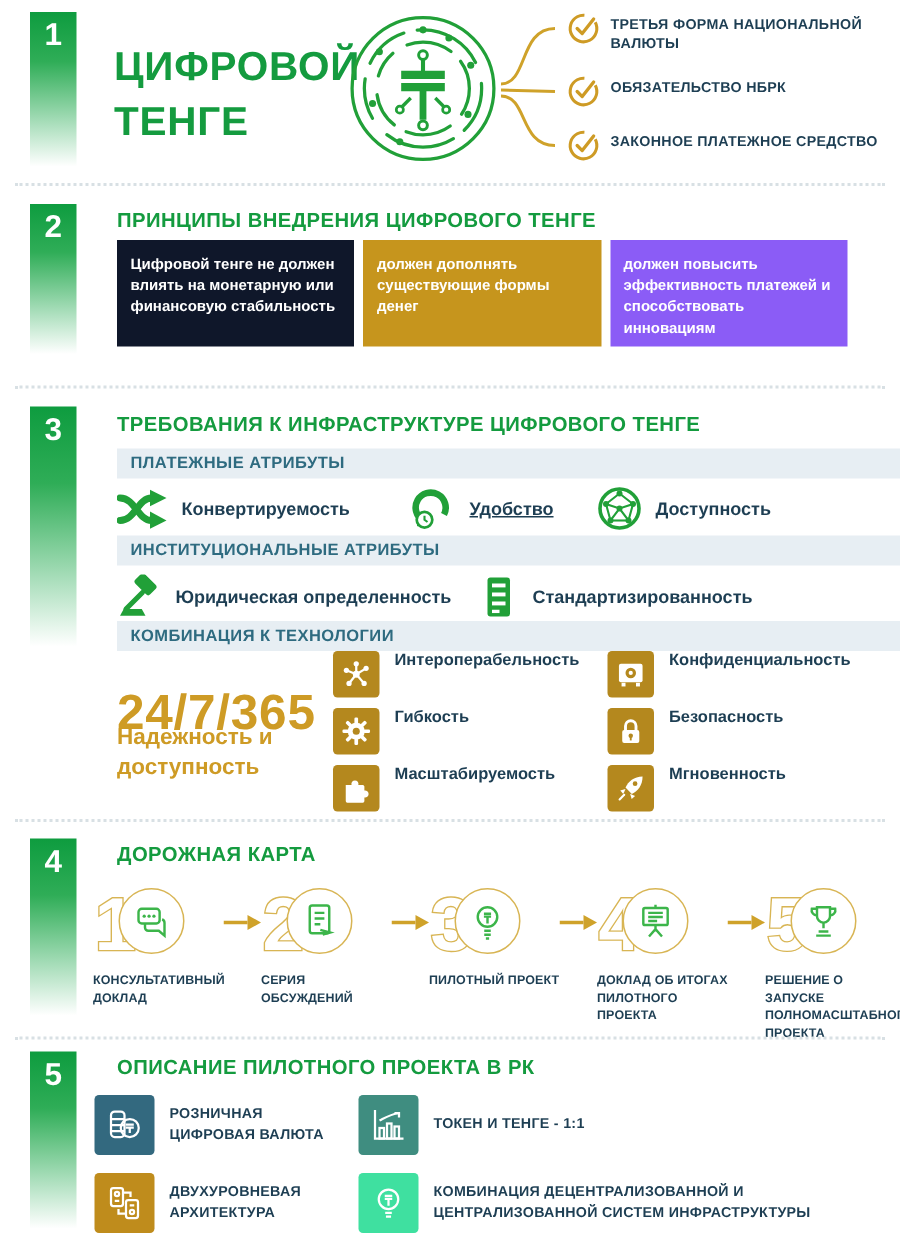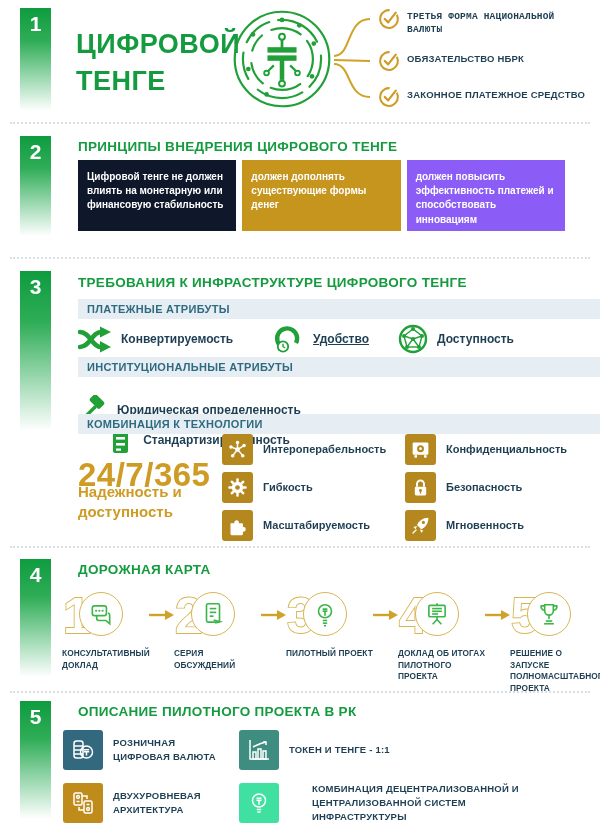--- a/index.html
+++ b/index.html
@@ -25,21 +25,21 @@
   
   .s2-boxes{position:absolute;left:78px;top:160px;width:487px;display:flex;gap:6px;}
   .pbox{flex:1;height:71px;box-sizing:border-box;padding:10px 9px;color:#fff;
         font-size:10px;font-weight:bold;line-height:1.42;}
   
   .row{position:absolute;left:78px;display:flex;align-items:center;}
   .attr-item{display:flex;align-items:center;gap:9px;}
   .avail-num{position:absolute;left:78px;top:456px;font-size:33px;font-weight:bold;color:#CE9B25;letter-spacing:.5px;}
   .avail-lbl{position:absolute;left:78px;top:482px;width:145px;font-size:15px;font-weight:bold;color:#CE9B25;line-height:1.35;}
   .tech-grid{position:absolute;left:222px;top:434px;display:grid;grid-template-columns:183px 170px;row-gap:8px;}
-  .tech-item{display:flex;align-items:center;gap:10px;height:30px;}
+  .tech-item{display:flex;align-items:flex-start;gap:10px;height:30px;}
   .gold-sq{flex:0 0 31px;width:31px;height:31px;background:#B4881E;border-radius:3px;
            display:flex;align-items:center;justify-content:center;}
   .tech-item .lbl{font-size:11px;font-weight:bold;}
   
   .steps{position:absolute;left:62px;top:589px;width:534px;display:flex;}
   .step{width:87px;}
   .step-visual{position:relative;height:54px;}
   .step-num{position:absolute;left:0;top:0;}
   .step-circle{position:absolute;left:17px;top:3px;width:44px;height:44px;border:1.8px solid #D8B554;
                border-radius:50%;background:#fff;display:flex;align-items:center;justify-content:center;box-sizing:border-box;}
@@ -92,21 +92,21 @@
   </svg>
 
   <svg class="s1-brace" viewBox="0 0 42 96">
     <g fill="none" stroke="#CFA22A" stroke-width="2">
       <path d="M0 46 C18 46 12 9 36 9"></path>
       <path d="M0 50 L36 51"></path>
       <path d="M0 54 C18 54 12 87 36 87"></path>
     </g>
   </svg>
 
-  <div class="s1-item" style="top:8px;font-family:Liberation Mono, monospace;">
+  <div class="s1-item" style="top:8px;">
     <svg class="chk" viewBox="0 0 26 26">
       <circle cx="13" cy="13" r="10.5" fill="none" stroke="#CE9B25" stroke-width="2.4" stroke-dasharray="55 11" transform="rotate(-28 13 13)"></circle>
       <path d="M8 13 L12 17 L21 5.5" stroke="#CE9B25" stroke-width="2.6" fill="none" stroke-linecap="round" stroke-linejoin="round"></path>
     </svg>
     <span class="lbl">ТРЕТЬЯ ФОРМА НАЦИОНАЛЬНОЙ ВАЛЮТЫ</span>
   </div>
   <div class="s1-item" style="top:50px;">
     <svg class="chk" viewBox="0 0 26 26">
       <circle cx="13" cy="13" r="10.5" fill="none" stroke="#CE9B25" stroke-width="2.4" stroke-dasharray="55 11" transform="rotate(-28 13 13)"></circle>
       <path d="M8 13 L12 17 L21 5.5" stroke="#CE9B25" stroke-width="2.6" fill="none" stroke-linecap="round" stroke-linejoin="round"></path>
@@ -175,21 +175,21 @@
           <circle cx="9" cy="23" r="2"></circle>
             <circle cx="21" cy="23" r="2"></circle>
             <circle cx="15" cy="15" r="2"></circle>
         </g>
       </svg>
       <span class="navy-label">Доступность</span>
     </div>
   </div>
 
   <div class="subbar" style="top:357px;">ИНСТИТУЦИОНАЛЬНЫЕ АТРИБУТЫ</div>
-  <div class="row" style="top:395px;height:34px;flex-direction:column;">
+  <div class="row" style="top:381px;height:34px;">
     <div class="attr-item" style="width:240px;">
       <svg width="30" height="30" viewBox="0 0 30 30">
         <line x1="6" y1="23" x2="17" y2="12" stroke="#21A038" stroke-width="3.4" stroke-linecap="round"></line>
         <rect x="12" y="2" width="14" height="9" rx="2" fill="#21A038" transform="rotate(45 19 6.5)"></rect>
         <path d="M2 27.5 h17 l-2.5 -4.5 h-12 z" fill="#21A038"></path>
       </svg>
       <span class="navy-label">Юридическая определенность</span>
     </div>
     <div class="attr-item">
       <svg width="28" height="30" viewBox="0 0 28 30">
@@ -485,17 +485,17 @@
       <span class="s5-sq" style="background-color: rgb(63, 224, 160);">
         <svg width="26" height="26" viewBox="0 0 26 26">
           <g fill="none" stroke="#fff" stroke-width="1.5">
             <circle cx="13" cy="10.5" r="6.5"></circle>
             <line x1="10.8" y1="19.5" x2="15.2" y2="19.5"></line>
               <line x1="11.3" y1="22" x2="14.7" y2="22"></line>
             <path d="M10.5 8.3 h5 M10.5 10.3 h5 M13 10.3 v4.5"></path>
           </g>
         </svg>
       </span>
-      <span class="lbl" style="width:255px;margin-left:23px;">КОМБИНАЦИЯ ДЕЦЕНТРАЛИЗОВАННОЙ И ЦЕНТРАЛИЗОВАННОЙ СИСТЕМ ИНФРАСТРУКТУРЫ</span>
+      <span class="lbl" style="width:255px;">КОМБИНАЦИЯ ДЕЦЕНТРАЛИЗОВАННОЙ И ЦЕНТРАЛИЗОВАННОЙ СИСТЕМ ИНФРАСТРУКТУРЫ</span>
     </div>
   </div>
 
 </div>
 
 </body></html>

